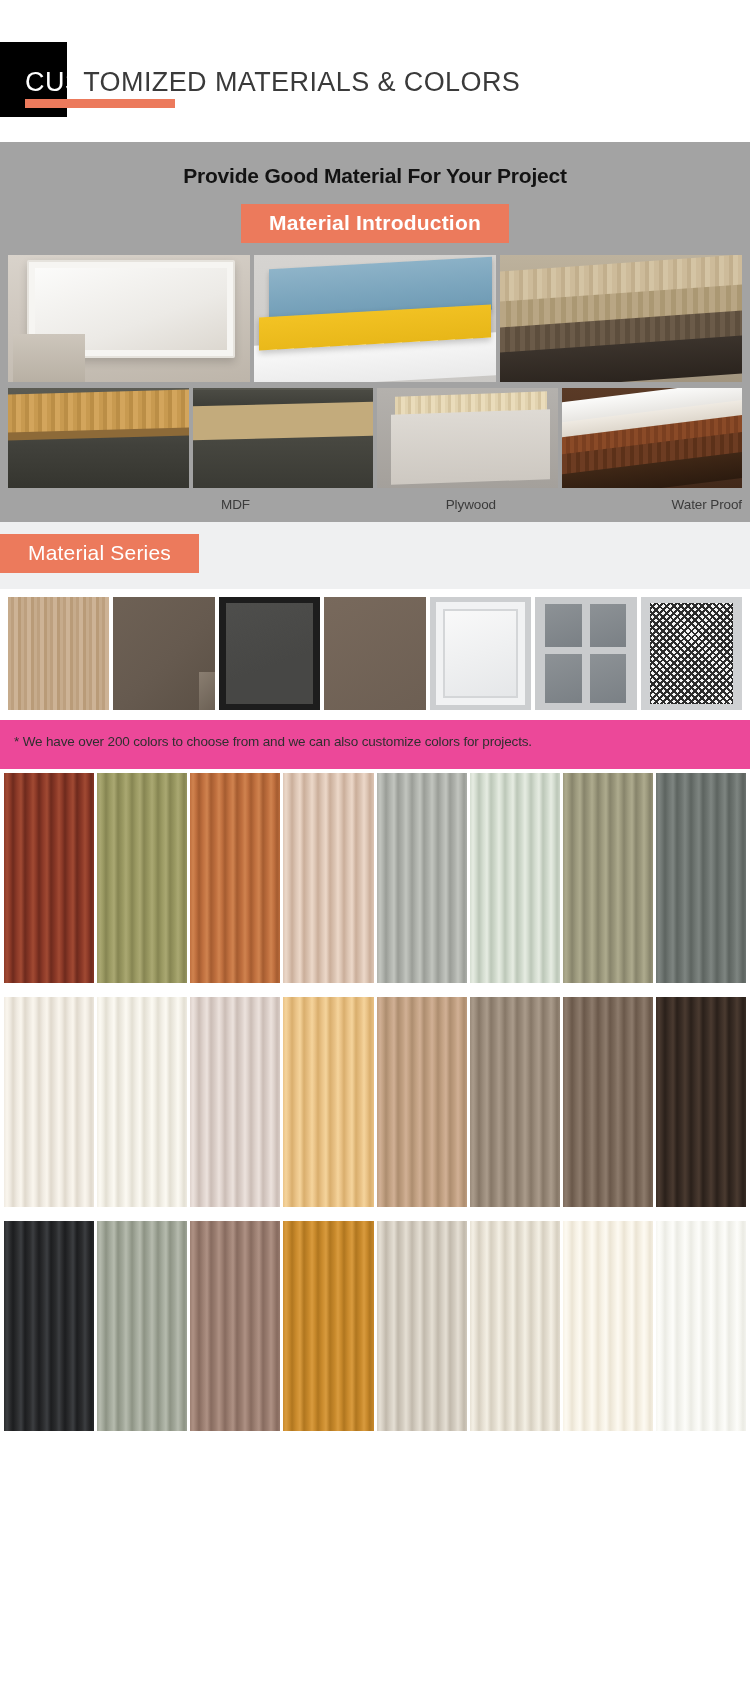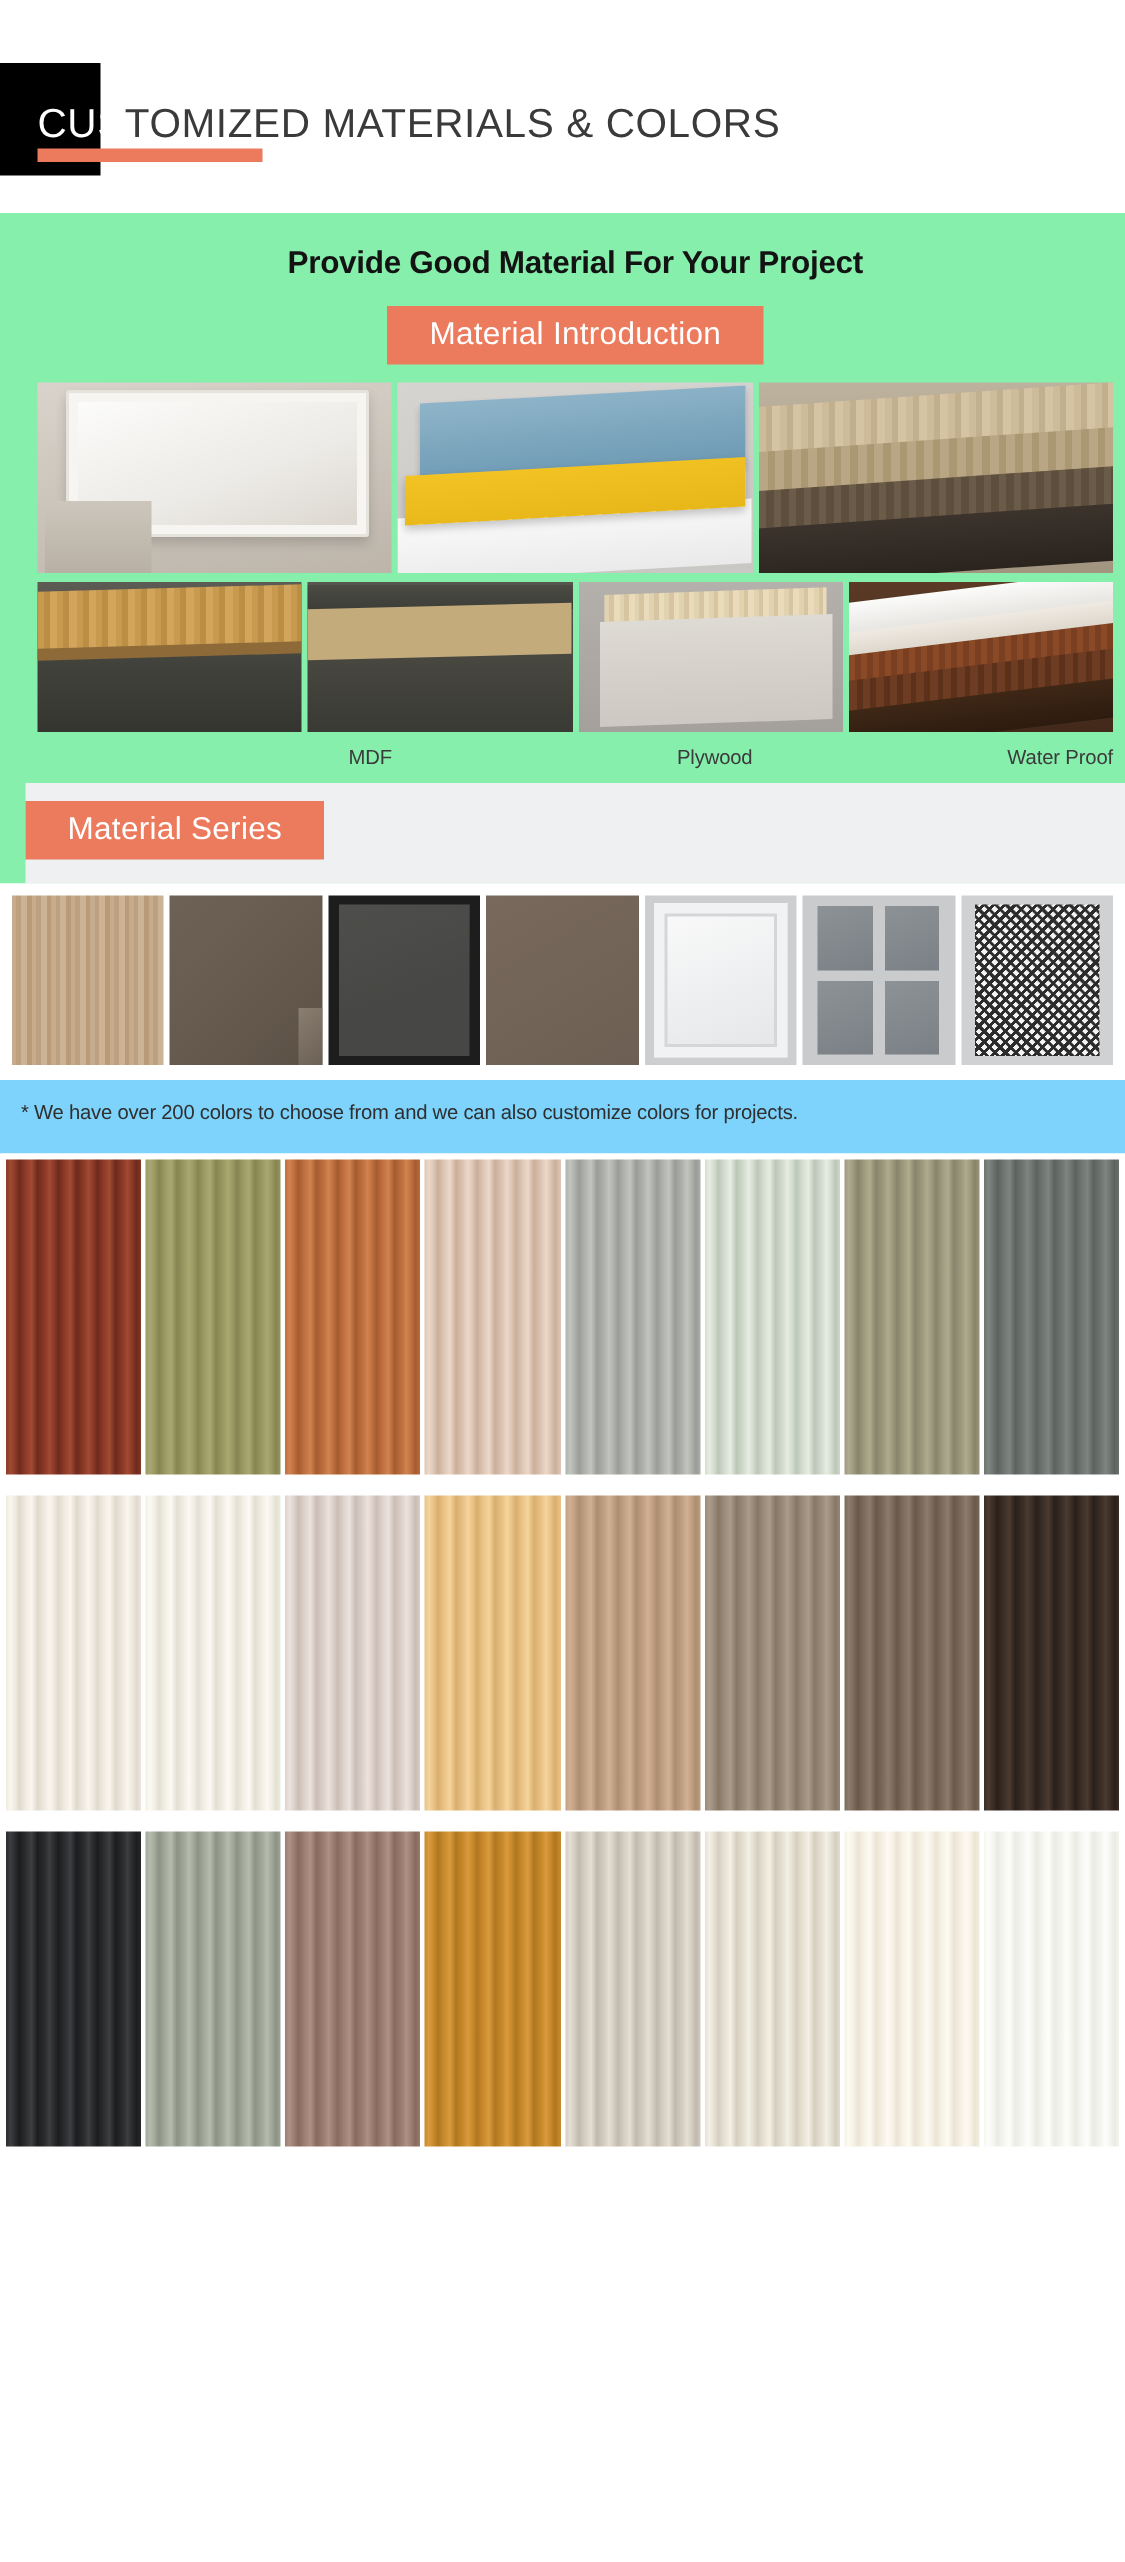--- a/index.html
+++ b/index.html
@@ -40,31 +40,31 @@
   .header-rule {
     position: absolute;
     left: 25px; top: 99px;
     width: 150px; height: 9px;
     background: #ec7a5c;
     z-index: 2;
   }
 
   
   .intro {
-    background: #86efac;
-    padding: 22px 0 0 17px;
+    background: #a3a3a3;
+    padding: 22px 0 0 0;
   }
   .section-heading {
     text-align: center;
     font-size: 21px;
     font-weight: bold;
     color: #131313;
     letter-spacing: -0.2px;
   }
-  .badge-wrap { text-align: center; margin-top: 16px; }
+  .badge-wrap { text-align: center; margin-top: 16px; font-weight: bold; }
   .badge {
     display: inline-block;
     background: #ec7a5c;
     color: #ffffff;
     font-size: 21px;
     padding: 7px 28px 8px 28px;
     letter-spacing: 0.2px;
   }
   .sub-note {
     text-align: center;
@@ -186,21 +186,21 @@
   .d-glass .pane { position:absolute; background: linear-gradient(160deg,#8d9296,#7a8085); }
   .d-grid { background: #cfd1d3; }
   .d-grid::before{ content:""; position:absolute; left:9%; top:5%; width:82%; height:90%;
               background-color:#f4f4f4;
               background-image:
                 repeating-linear-gradient(45deg,#2c2c2c 0 2px, transparent 2px 5px),
                 repeating-linear-gradient(-45deg,#2c2c2c 0 2px, transparent 2px 5px); }
 
   
   .disclaimer {
-    background: #7dd3fc;
+    background: #ec4899;
     padding: 12px 14px 16px 14px;
     font-size: 13.5px;
     line-height: 1.55;
     color: #2f2f2f;
     letter-spacing: -0.15px;
   }
   .disclaimer p { margin: 0; }
 
   
   .swatch-grid {

